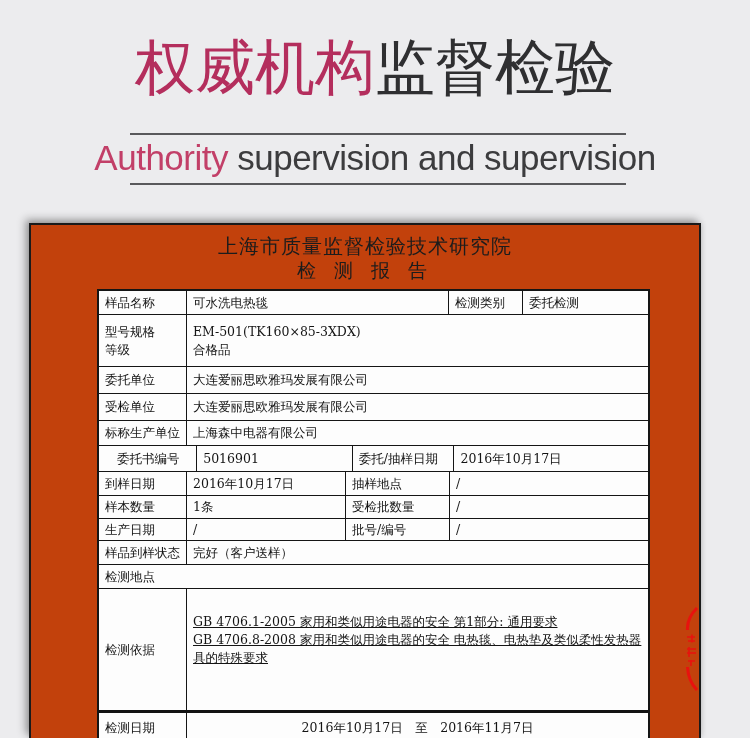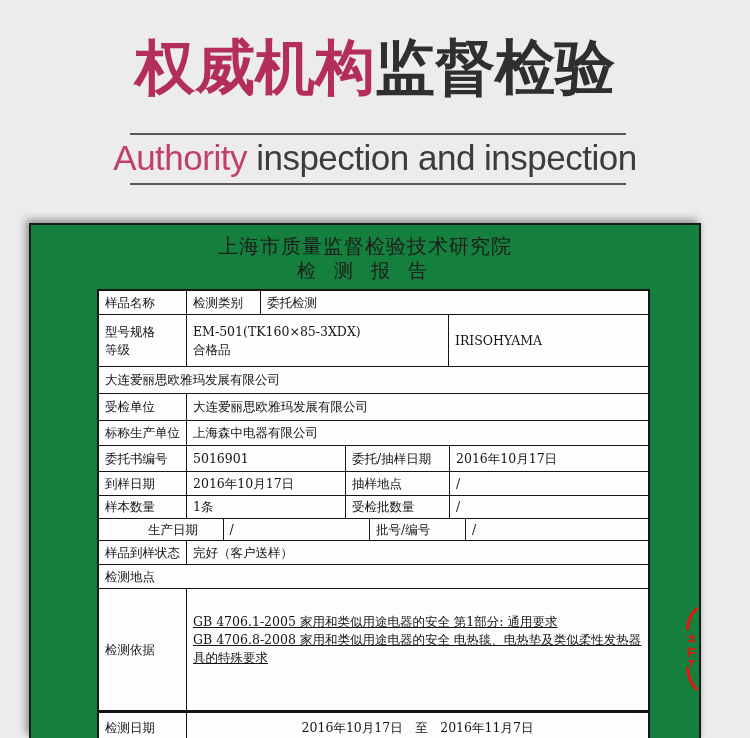--- a/index.html
+++ b/index.html
@@ -5,38 +5,38 @@
   html,body{margin:0;padding:0;}
   body{
     width:750px;height:738px;overflow:hidden;position:relative;
     background:#ececee;
     font-family:"Liberation Sans", sans-serif;
   }
   
   .banner{position:relative;width:750px;height:223px;}
   .banner-title{
     position:absolute;top:36px;left:0;right:0;text-align:center;
-    font-size:60px;line-height:64px;font-weight:700;letter-spacing:0px;
+    font-size:60px;line-height:64px;font-weight:400;letter-spacing:0px;
     font-family:"Liberation Sans", sans-serif;white-space:nowrap;
   }
   .banner-title .hl{color:#b42e5d;}
   .banner-title .dk{color:#2f2f31;}
   .rule{position:absolute;left:130px;width:496px;height:2px;background:#59595b;}
   .rule-top{top:133px;}
   .rule-bottom{top:183px;}
   .banner-subtitle{
     position:absolute;top:137px;left:0;right:0;text-align:center;
     font-size:35px;line-height:42px;font-weight:400;letter-spacing:-0.5px;
     color:#3c3c3e;white-space:nowrap;
   }
   .banner-subtitle .hl{color:#c23f68;}
   
   .paper{
     position:absolute;left:29px;top:223px;width:672px;height:515px;
-    box-sizing:border-box;background:#15803d;
+    box-sizing:border-box;background:#c2410c;
     border:2px solid #1a1a1a;border-bottom:none;
     box-shadow:-4px -4px 8px rgba(0,0,0,0.30), 0 0 6px rgba(0,0,0,0.18);
     overflow:hidden;
     font-family:"DejaVu Serif","Liberation Serif",serif;color:#111;
   }
   .institute{
     margin-top:8px;text-align:center;font-size:20px;line-height:26px;
     letter-spacing:1px;color:#1c1c1c;
   }
   .doc-title{
@@ -69,72 +69,73 @@
 </style>
 </head>
 <body>
 
 <div class="banner">
   <div class="banner-title">
     <span class="hl">权威机构</span><span class="dk">监督检验</span>
   </div>
   <div class="rule rule-top"></div>
   <div class="banner-subtitle">
-    <span class="hl">Authority</span><span> inspection and inspection</span>
+    <span class="hl">Authority</span><span> supervision and supervision</span>
   </div>
   <div class="rule rule-bottom"></div>
 </div>
 
 <div class="paper">
   <div class="institute">上海市质量监督检验技术研究院</div>
   <div class="doc-title">检 测 报 告</div>
 
   <div class="rtable">
       <div class="trow" style="height: 24px;">
         <div class="tcell" style="width: 88px;">样品名称</div>
+        <div class="tcell" style="width: 262px;">可水洗电热毯</div>
         <div class="tcell" style="width: 74px;">检测类别</div>
         <div class="tcell" style="width: 125px;">委托检测</div>
       </div>
       <div class="trow" style="height: 52px;">
         <div class="tcell" style="width: 88px;">型号规格
 等级</div>
         <div class="tcell" style="width: 262px;">EM-501(TK160×85-3XDX)
 合格品</div>
-        <div class="tcell" style="width: 125px;">IRISOHYAMA</div>
       </div>
       <div class="trow" style="height: 27px;">
+        <div class="tcell" style="width: 88px;">委托单位</div>
         <div class="tcell" style="width: 461px;">大连爱丽思欧雅玛发展有限公司</div>
       </div>
       <div class="trow" style="height: 27px; text-align: center;">
         <div class="tcell" style="width: 88px;">受检单位</div>
         <div class="tcell" style="width: 461px;">大连爱丽思欧雅玛发展有限公司</div>
       </div>
       <div class="trow" style="height: 25px;">
         <div class="tcell" style="width: 88px;">标称生产单位</div>
         <div class="tcell" style="width: 461px;">上海森中电器有限公司</div>
       </div>
-      <div class="trow" style="height: 26px;">
+      <div class="trow" style="height: 26px; padding-left: 12px;">
         <div class="tcell" style="width: 88px;">委托书编号</div>
         <div class="tcell" style="width: 159px;">5016901</div>
         <div class="tcell" style="width: 104px;">委托/抽样日期</div>
         <div class="tcell" style="width: 198px;">2016年10月17日</div>
       </div>
       <div class="trow" style="height: 24px;">
         <div class="tcell" style="width: 88px;">到样日期</div>
         <div class="tcell" style="width: 159px;">2016年10月17日</div>
         <div class="tcell" style="width: 104px;">抽样地点</div>
         <div class="tcell" style="width: 198px;">/</div>
       </div>
       <div class="trow" style="height: 23px;">
         <div class="tcell" style="width: 88px;">样本数量</div>
         <div class="tcell" style="width: 159px;">1条</div>
         <div class="tcell" style="width: 104px;">受检批数量</div>
         <div class="tcell" style="width: 198px;">/</div>
       </div>
-      <div class="trow" style="height: 22px; padding-left: 43px;">
+      <div class="trow" style="height: 22px;">
         <div class="tcell" style="width: 88px;">生产日期</div>
         <div class="tcell" style="width: 159px;">/</div>
         <div class="tcell" style="width: 104px;">批号/编号</div>
         <div class="tcell" style="width: 198px;">/</div>
       </div>
       <div class="trow" style="height: 24px;">
         <div class="tcell" style="width: 88px;">样品到样状态</div>
         <div class="tcell" style="width: 461px;">完好（客户送样）</div>
       </div>
       <div class="trow" style="height: 24px;">

